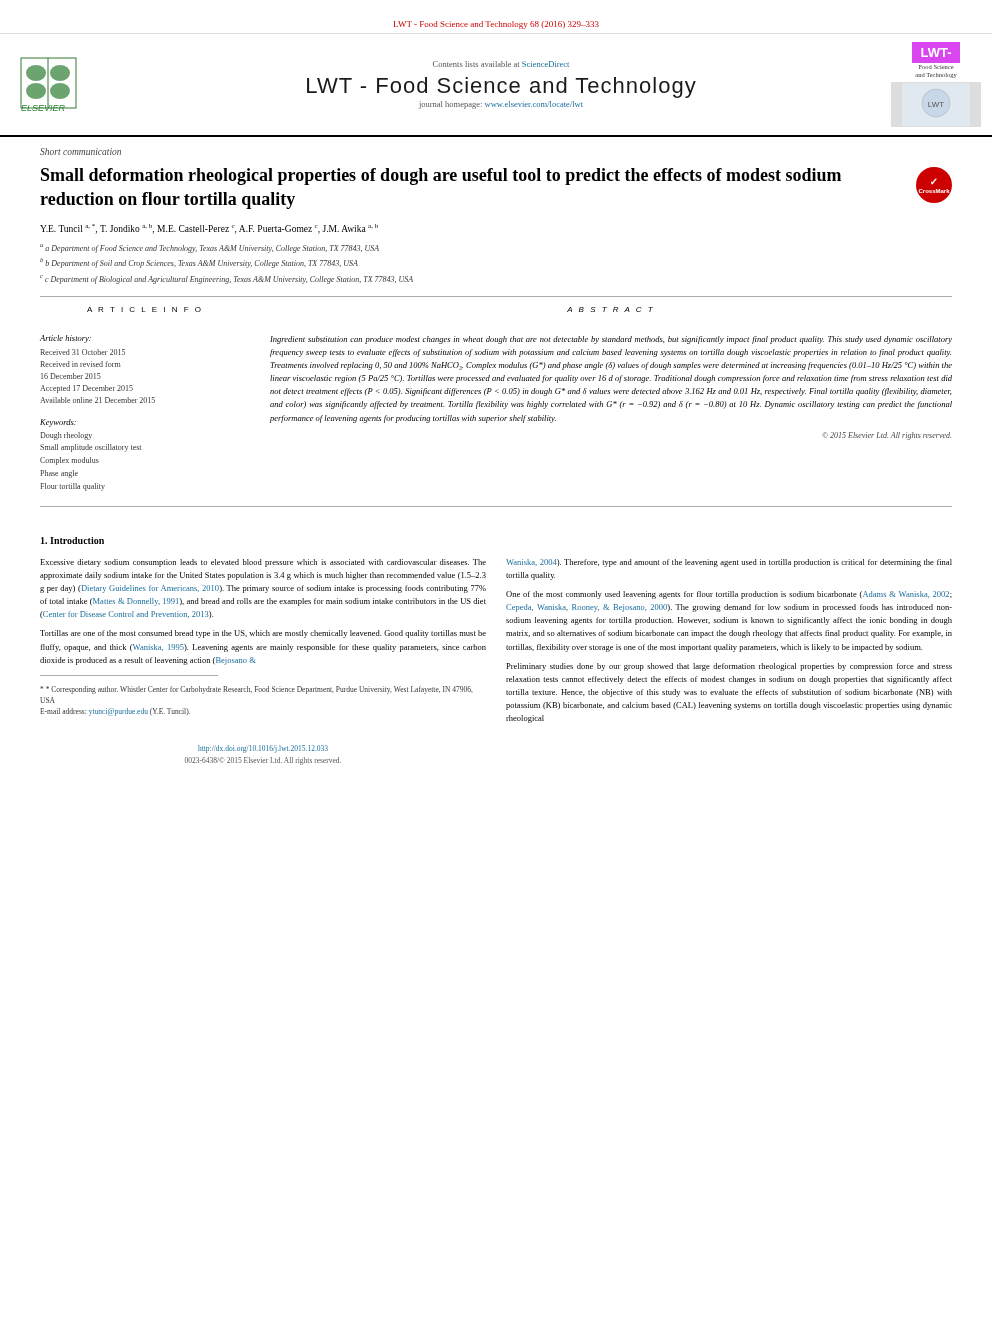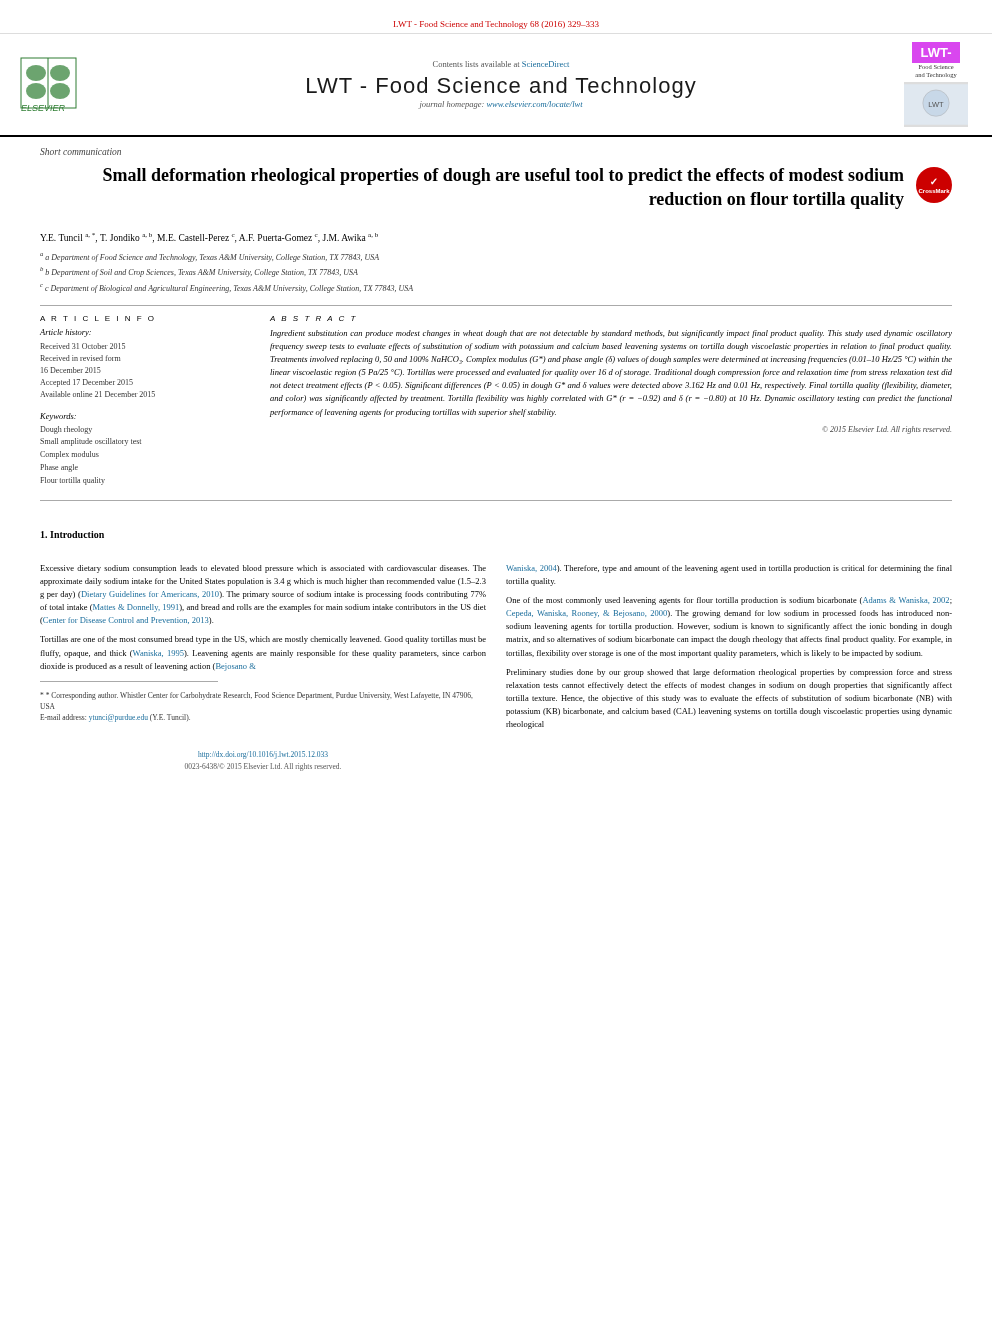--- a/index.html
+++ b/index.html
@@ -45,21 +45,20 @@
       font-size: 22px;
       font-weight: normal;
       letter-spacing: 1px;
       color: #1a1a1a;
       font-family: Arial, sans-serif;
     }
     .journal-center .homepage-line {
       font-size: 8.5px;
       color: #555;
       margin-top: 0;
-      font-style: italic;
     }
     .journal-center .homepage-line a {
       color: #1a6d9c;
       text-decoration: none;
     }
     .lwt-logo-box {
       width: 80px;
       flex-shrink: 0;
       display: flex;
       flex-direction: column;
@@ -71,22 +70,21 @@
     }
     .short-comm-label {
       font-size: 9.5px;
       font-style: italic;
       color: #444;
       margin-bottom: 6px;
     }
     .article-title-row {
       display: flex;
       align-items: flex-start;
-      margin-bottom: 20px;
-      text-align: right;
+      margin-bottom: 11px;
     }
     .article-title {
       font-size: 18px;
       font-weight: bold;
       line-height: 1.35;
       flex: 1;
       color: #000;
     }
     .crossmark-badge {
       margin-left: 12px;
@@ -144,22 +142,23 @@
     .right-col {
       flex: 1;
       font-style: italic;
     }
 
     .section-heading {
       font-size: 8px;
       letter-spacing: 2px;
       text-transform: uppercase;
       font-family: Arial, sans-serif;
-      margin-bottom: 4px;
-      color: #000;
+      margin-bottom: 19px;
+      color: #000;
+      text-align: center;
     }
 
     .article-history-title {
       font-size: 8.5px;
       font-style: italic;
       margin-bottom: 4px;
     }
     .article-history-item {
       font-size: 8px;
       color: #333;
@@ -192,21 +191,21 @@
       color: #444;
       margin-top: 6px;
     }
 
     .main-content {
       padding: 10px 40px;
     }
     .section-title {
       font-size: 10px;
       font-weight: bold;
-      margin-bottom: 22px;
+      margin-bottom: 10px;
       color: #000;
     }
     .body-text {
       font-size: 8.5px;
       line-height: 1.55;
       text-align: justify;
       color: #000;
     }
     .body-text p { margin-bottom: 6px; }
     .ref-link { color: #1a6d9c; text-decoration: none; }
@@ -278,21 +277,21 @@
     <div class="journal-title-main">LWT - Food Science and Technology</div>
     <div class="homepage-line">
       <span>journal homepage: </span>
       <a href="#">www.elsevier.com/locate/lwt</a>
     </div>
   </div>
 
   <div class="lwt-logo-box">
     <div style="background:#d946ef; color:#fff; font-size:13px; font-weight:bold; padding:3px 8px; font-family:Arial; text-align:center;">LWT-</div>
     <div style="font-size:6.5px; text-align:center; color:#333; line-height:1.3;">Food Science<br>and Technology</div>
-    <div style="width:64px; height:45px; background:#ddd; margin-top:2px; display:flex; align-items:center; justify-content:center;">
+    <div style="width:90px; height:45px; background:#ddd; margin-top:2px; display:flex; align-items:center; justify-content:center;">
       <svg width="68" height="43" viewBox="0 0 68 43">
         <rect width="68" height="43" fill="#e0e8f0"></rect>
         <circle cx="34" cy="20" r="14" fill="#c8d8e8" stroke="#aaa" stroke-width="0.5"></circle>
         <text x="34" y="24" text-anchor="middle" font-size="8" font-family="Arial" fill="#555">LWT</text>
       </svg>
     </div>
   </div>
 </div>
 
 <div class="article-body">

